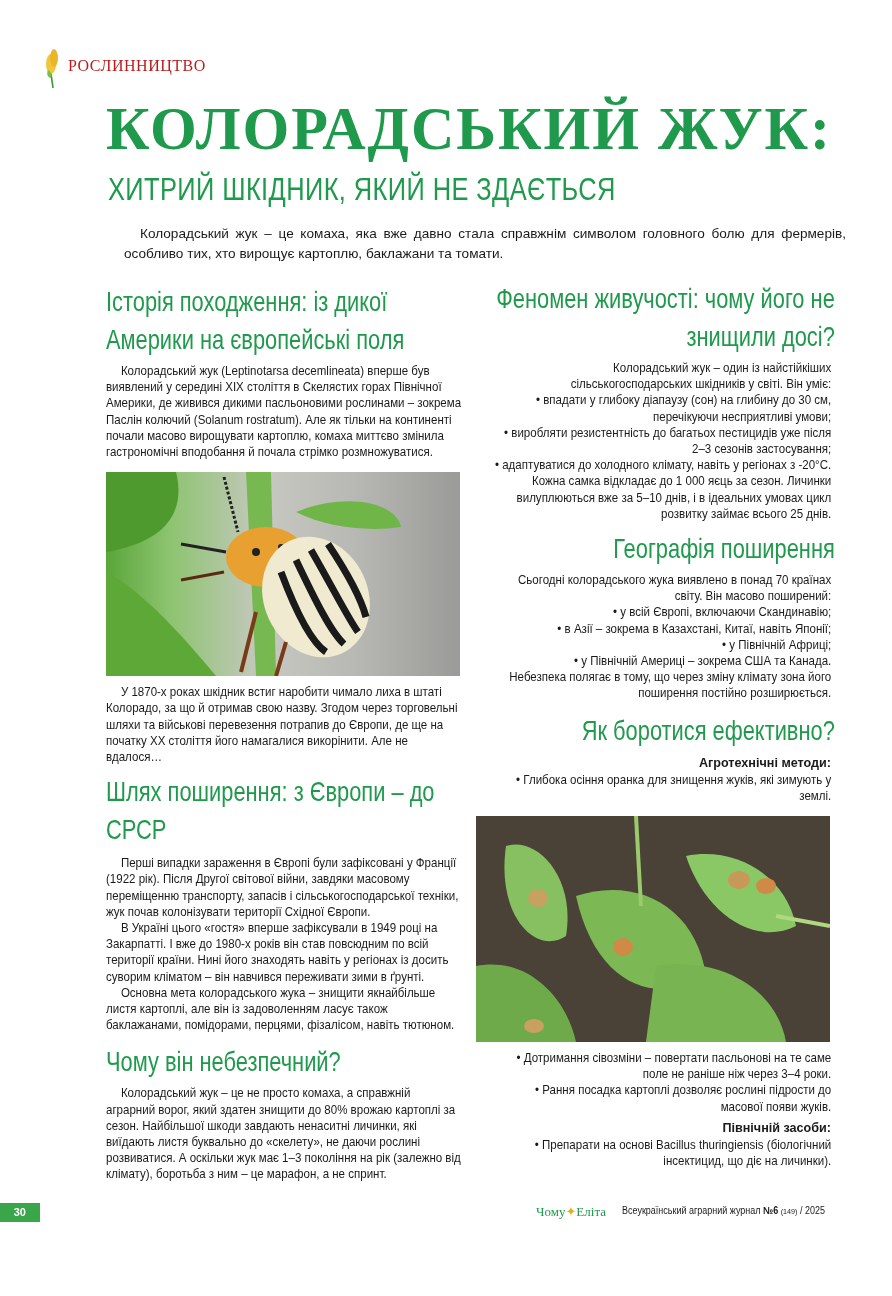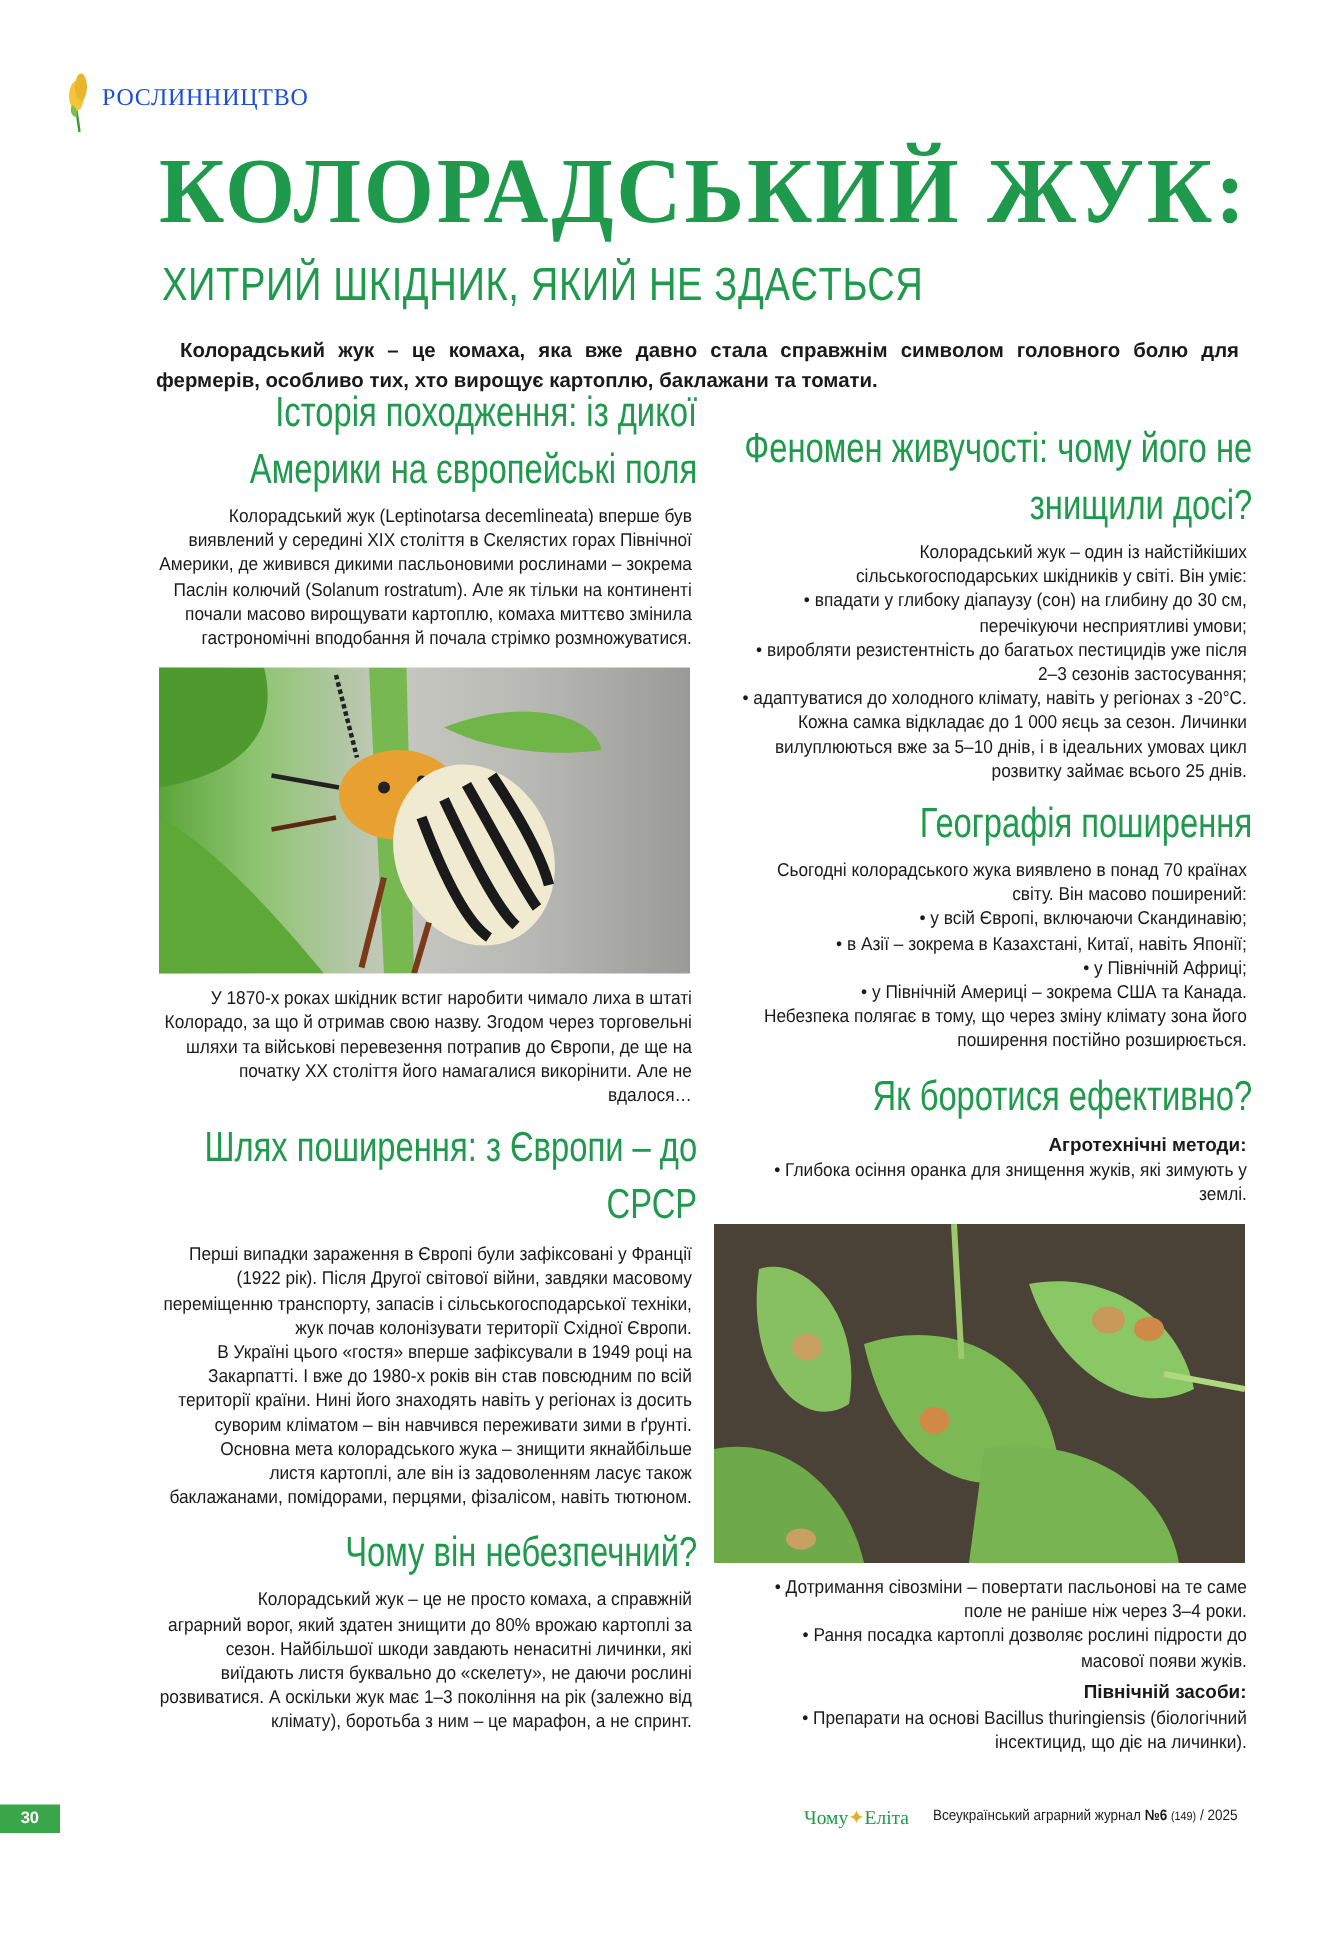--- a/index.html
+++ b/index.html
@@ -1,29 +1,29 @@
 <!DOCTYPE html>
 <html><head>
   <meta charset="utf-8">
   <style>
     * { box-sizing: border-box; margin: 0; padding: 0; }
     html, body { width: 892px; height: 1296px; background: #ffffff; overflow: hidden; }
     body { position: relative; font-family: "Liberation Sans", sans-serif; color: #1a1a1a; }
 
     .section-tag { position: absolute; left: 42px; top: 42px; display: flex; align-items: center; gap: 4px; }
     .section-tag .wheat { width: 22px; height: 48px; }
-    .section-tag .label { font-family: "Liberation Serif", serif; color: #1d4ed8; font-size: 16px; letter-spacing: 0.5px; margin-top: 0; }
+    .section-tag .label { font-family: "Liberation Serif", serif; color: #b91c1c; font-size: 16px; letter-spacing: 0.5px; margin-top: 0; }
 
     .title { position: absolute; left: 106px; top: 92px; font-family: "Liberation Serif", serif; color: #1f9a4c; font-size: 62px; line-height: 72px; letter-spacing: 2px; white-space: nowrap; transform: scaleX(0.97); transform-origin: left; }
     .subtitle { position: absolute; left: 108px; top: 170px; font-family: "Liberation Sans", sans-serif; color: #1f9a4c; font-size: 31px; line-height: 40px; white-space: nowrap; transform: scaleX(0.82); transform-origin: left; letter-spacing: 0.5px; }
 
-    .lead { position: absolute; left: 104px; top: 224px; width: 722px; font-size: 13.6px; font-weight: bold; line-height: 20px; text-align: justify; text-indent: 16px; }
+    .lead { position: absolute; left: 124px; top: 224px; width: 722px; font-size: 13.6px; font-weight: normal; line-height: 20px; text-align: justify; text-indent: 16px; }
 
     .col { position: absolute; width: 355px; }
-    .col-left { left: 106px; top: 256px; text-align: right; }
+    .col-left { left: 106px; top: 283px; }
     .col-right { left: 476px; top: 280px; text-align: right; }
 
     h2.sh { font-family: "Liberation Sans", sans-serif; font-weight: normal; color: #1f9a4c; font-size: 28px; line-height: 38px; transform: scaleX(0.78); transform-origin: left; width: 460px; margin-bottom: 4px; }
     p.body { font-size: 12.4px; line-height: 16.2px; text-indent: 16px; transform: scaleX(0.93); transform-origin: left; width: 382px; }
     p.bullet { font-size: 12.4px; line-height: 16.2px; text-indent: 16px; transform: scaleX(0.93); transform-origin: left; width: 382px; }
     p.subhead { font-size: 12.6px; font-weight: bold; line-height: 18px; padding-left: 18px; margin-top: 2px; }
 
     .photo { position: relative; overflow: hidden; }
     .photo-beetle { width: 354px; height: 204px; margin: 12px 0 8px 0; background: linear-gradient(90deg, #5aa53a 0%, #8dc470 18%, #c8c8c2 45%, #b8b8b4 70%, #9a9a98 100%); }
     .photo-field { width: 354px; height: 226px; margin: 12px 0 8px 0; background: radial-gradient(ellipse at 50% 60%, #8ac466 0%, #6ea94a 45%, #4a5a3a 80%, #3a3630 100%); }

